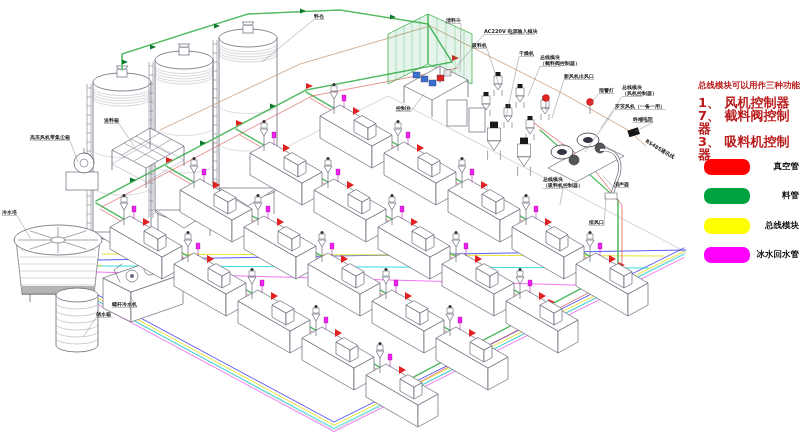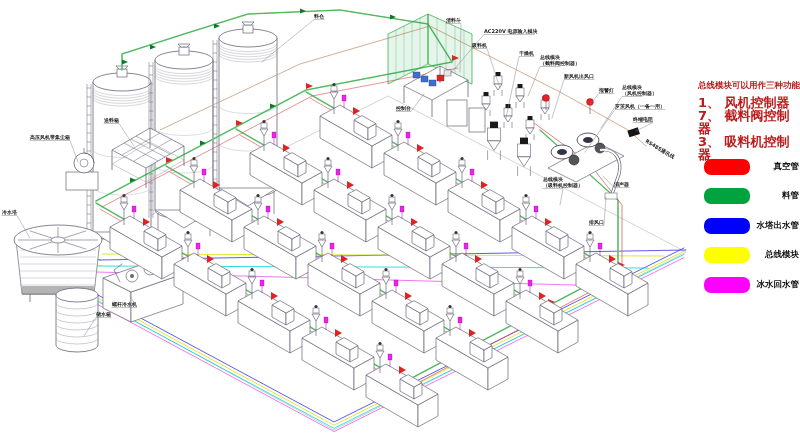--- a/index.html
+++ b/index.html
@@ -751,24 +751,20 @@
   <div id="legend">
       <div class="legend-row">
         <div class="legend-swatch" style="background: rgb(255, 0, 0);"></div>
         <span class="legend-label">真空管</span>
       </div>
       <div class="legend-row">
         <div class="legend-swatch" style="background: rgb(0, 163, 61);"></div>
         <span class="legend-label">料管</span>
       </div>
       <div class="legend-row">
-        <div class="legend-swatch" style="background: rgb(0, 0, 255);"></div>
-        <span class="legend-label">水塔出水管</span>
-      </div>
-      <div class="legend-row">
         <div class="legend-swatch" style="background: rgb(255, 255, 0);"></div>
         <span class="legend-label">总线模块</span>
       </div>
       <div class="legend-row">
         <div class="legend-swatch" style="background: rgb(255, 0, 255);"></div>
         <span class="legend-label">冰水回水管</span>
       </div>
     </div>
 </div>
 

